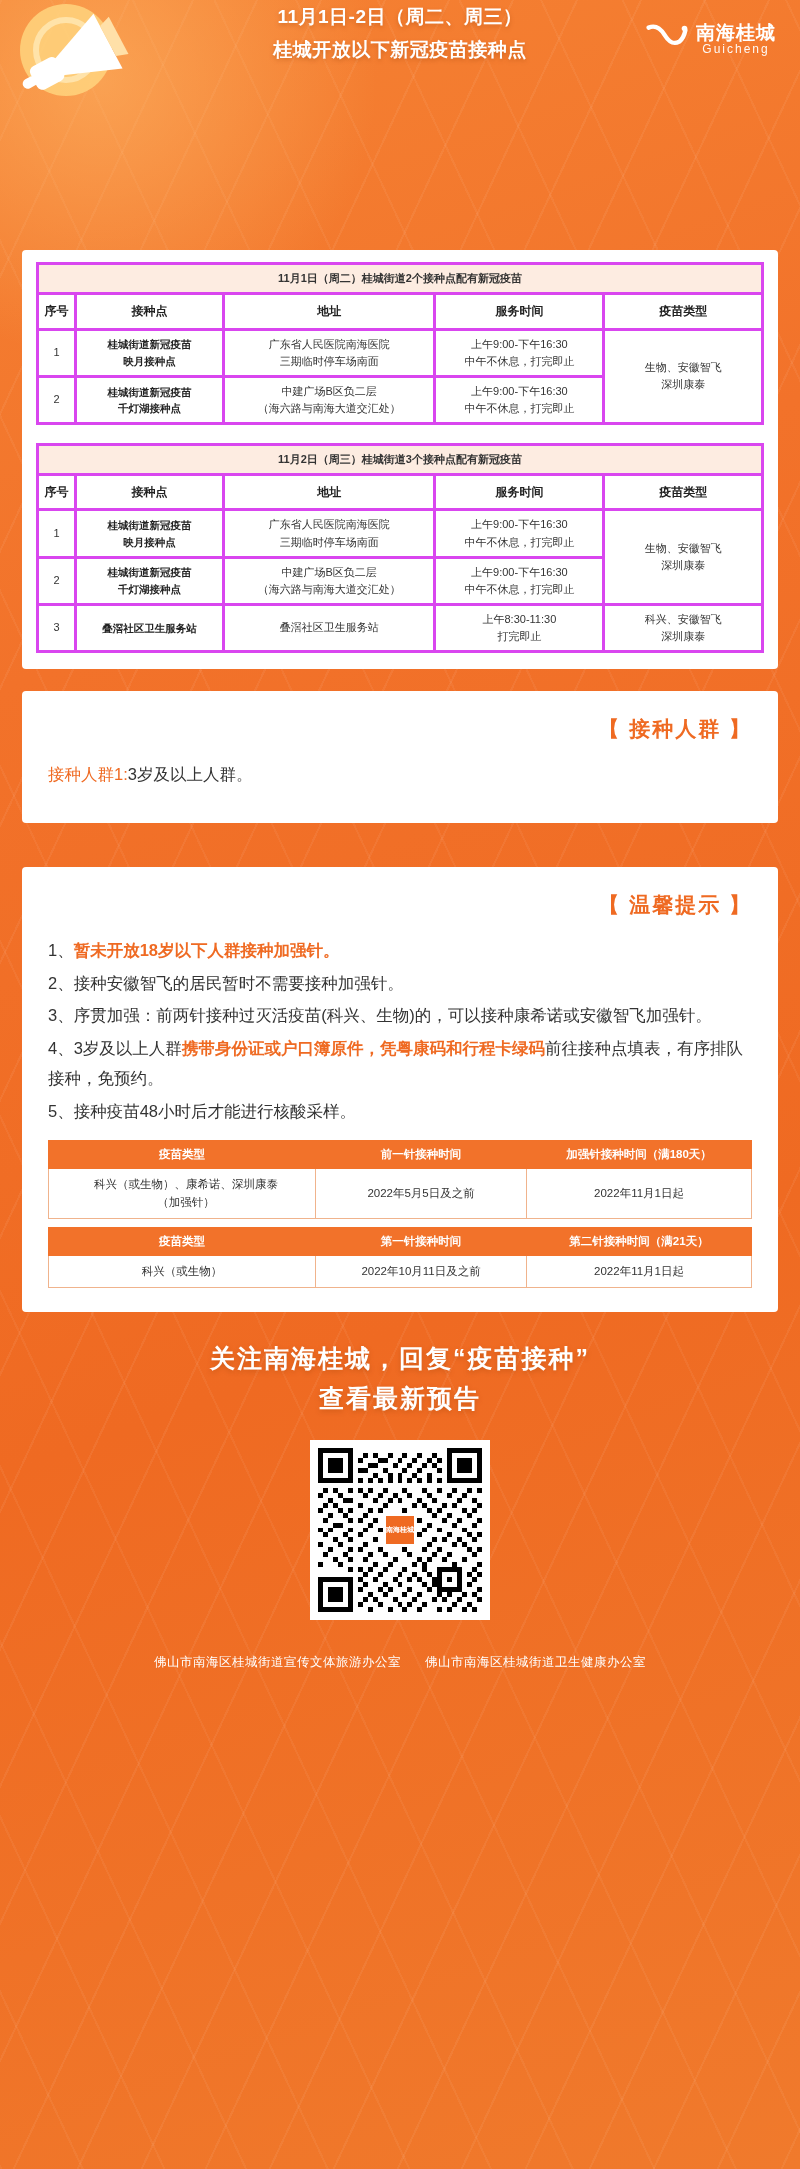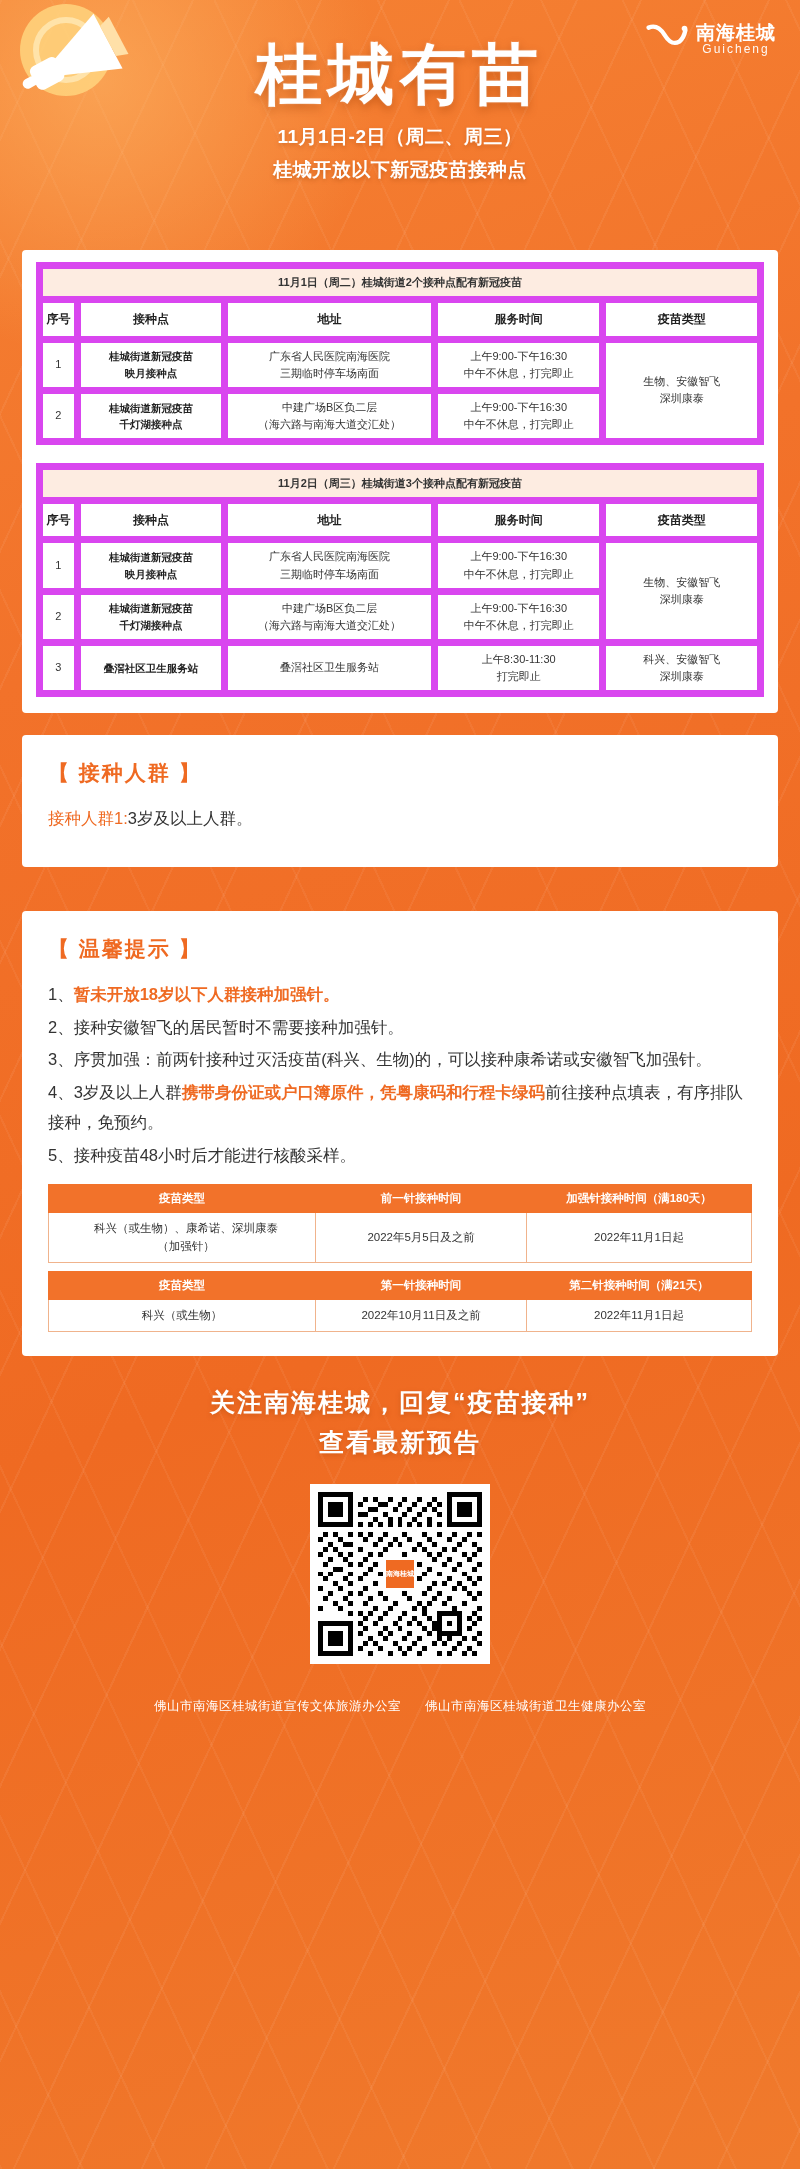--- a/index.html
+++ b/index.html
@@ -74,21 +74,21 @@
   .tbl-title {
     background: #fdece1;
     color: #e2541a;
     font-size: 12.5px;
     font-weight: bold;
     text-align: center;
     padding: 7px 4px;
     border: 1px solid #e8a272;
   }
   .vac-table td, .vac-table th {
-    border: 7px solid #d946ef;
+    border: 3px solid #d946ef;
     font-size: 11px;
     color: #333;
     text-align: center;
     padding: 5px 3px;
     line-height: 1.55;
   }
   .vac-table th {
     font-weight: bold;
     font-size: 12px;
     color: #222;
@@ -97,21 +97,21 @@
   .vac-table td.name { font-weight: bold; color: #222; font-size: 10.5px; }
   .vac-table td.idx { width: 36px; }
   .col-pt { width: 140px; }
   .col-addr { width: 200px; }
   .col-time { width: 160px; }
   .col-type { width: 150px; }
   .gap { height: 18px; }
 
   
   .sec-head {
-    text-align: left;
+    text-align: right;
     color: #ef6a22;
     font-weight: bold;
     font-size: 21px;
     letter-spacing: 2px;
     margin: 4px 0 16px 0;
   }
   .p-item {
     font-size: 16.5px;
     color: #333;
     line-height: 1.85;
@@ -180,21 +180,20 @@
       <svg class="brand-mark" viewBox="0 0 48 38">
         <path d="M3 6 C10 3 16 6 21 14 C26 22 31 26 38 22 C42 19 44 14 45 9" fill="none" stroke="#ffffff" stroke-width="5" stroke-linecap="round"></path>
         <circle cx="44" cy="7" r="3.2" fill="#ffffff"></circle>
       </svg>
       <div class="brand-text">
         <div class="brand-cn">南海桂城</div>
         <div class="brand-en">Guicheng</div>
       </div>
     </div>
 
-    <div class="main-title">桂城有苗</div>
     <div class="subtitle-block">
       <div>11月1日-2日（周二、周三）</div>
       <div>桂城开放以下新冠疫苗接种点</div>
     </div>
   </div>
 
   <div class="card tables">
     <table class="vac-table">
       <tbody>
           <tr>

